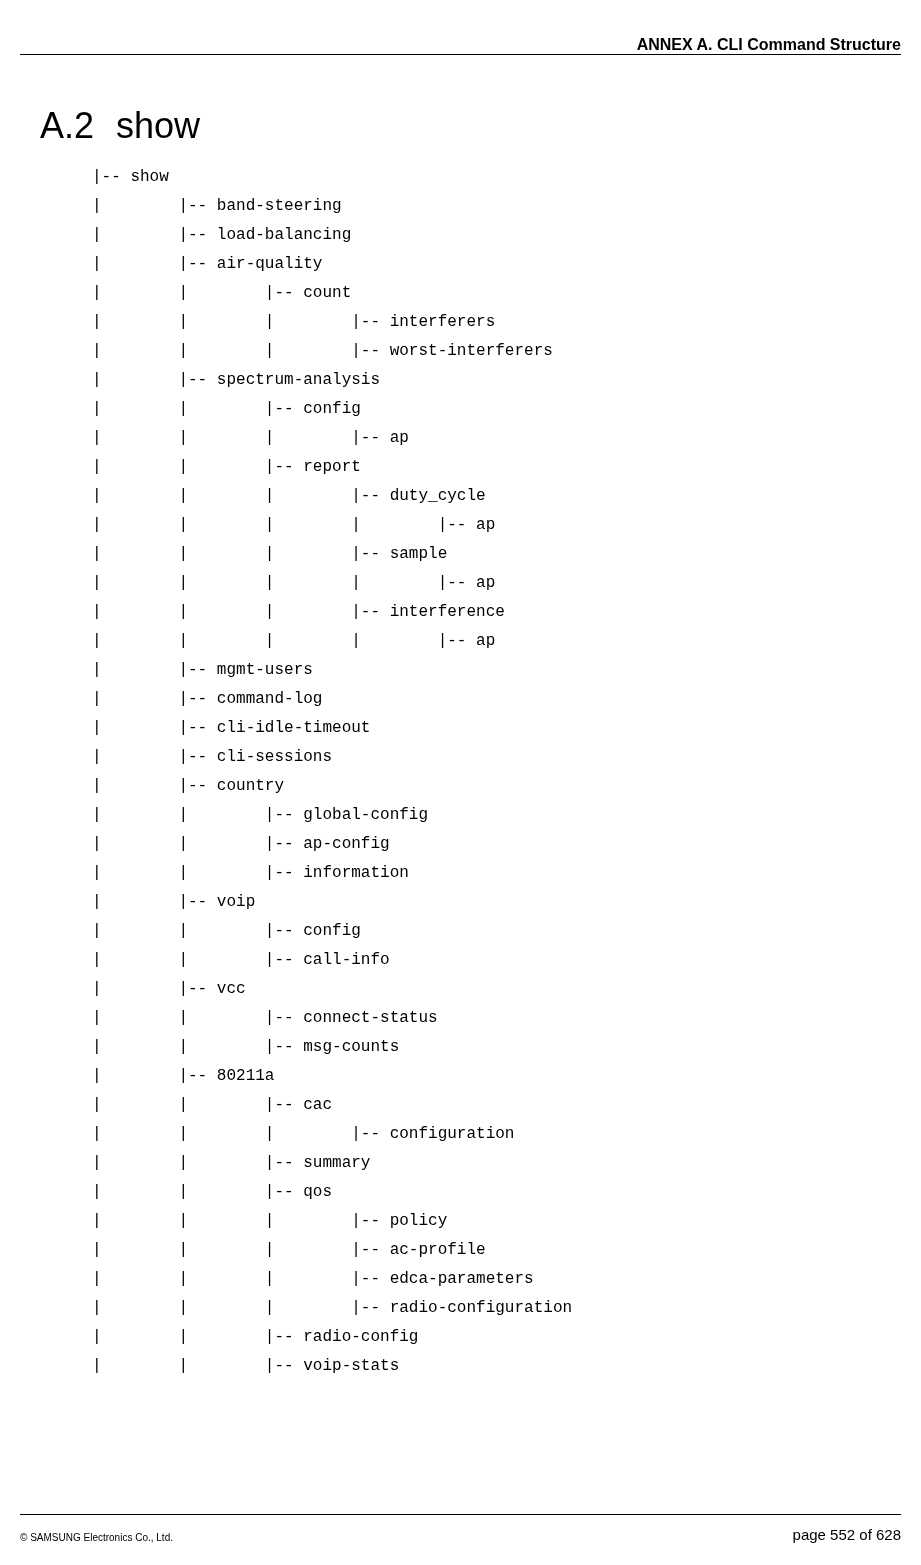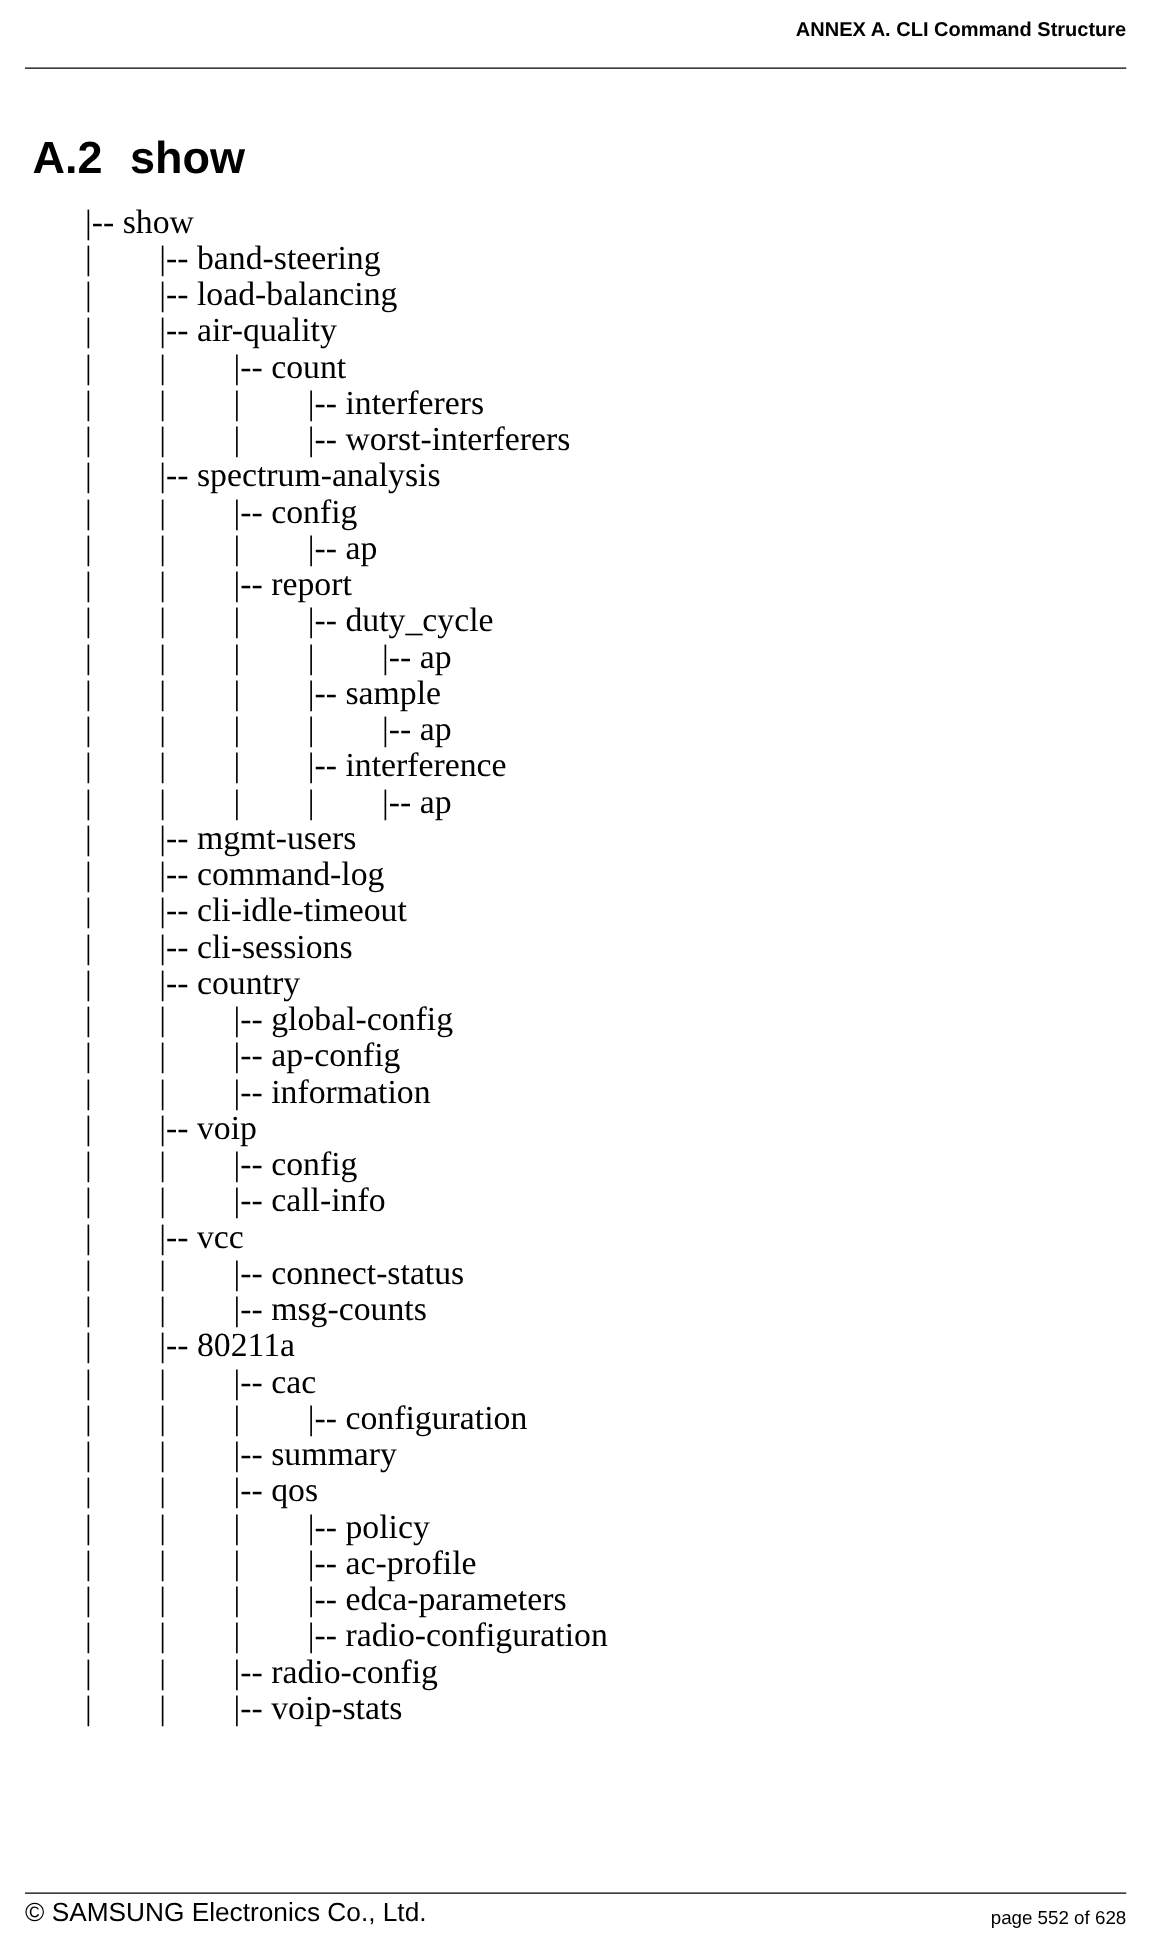--- a/index.html
+++ b/index.html
@@ -11,69 +11,69 @@
       font-family: "Times New Roman", Times, serif;
       background: #fff;
       color: #000;
       width: 921px;
       height: 1565px;
       position: relative;
       padding: 0;
     }
     .header-right {
       position: absolute;
-      top: 16px;
+      top: 36px;
       right: 20px;
       font-family: Arial, Helvetica, sans-serif;
       font-weight: bold;
       font-size: 16px;
       text-align: right;
     }
     .header-rule {
       position: absolute;
       top: 54px;
       left: 20px;
       right: 20px;
       height: 1px;
       background: #000;
     }
     .section-heading {
       position: absolute;
       top: 105px;
-      left: 26px;
+      left: 40px;
       font-family: Arial, Helvetica, sans-serif;
-      font-weight: bold;
+      font-weight: normal;
       font-size: 36px;
     }
     .section-number {
       margin-right: 22px;
     }
     .tree {
       position: absolute;
       top: 163px;
-      left: 68px;
-      font-family: Liberation Serif, serif;
-      font-size: 27px;
+      left: 92px;
+      font-family: Liberation Mono, monospace;
+      font-size: 16px;
       line-height: 29px;
       white-space: pre;
     }
     .footer-rule {
       position: absolute;
       bottom: 50px;
       left: 20px;
       right: 20px;
       height: 1px;
       background: #000;
     }
     .footer-left {
       position: absolute;
       bottom: 22px;
       left: 20px;
       font-family: Arial, Helvetica, sans-serif;
-      font-size: 21px;
+      font-size: 10px;
     }
     .footer-right {
       position: absolute;
       bottom: 22px;
       right: 20px;
       font-family: Arial, Helvetica, sans-serif;
       font-weight: normal;
       font-size: 15px;
     }
   </style>

